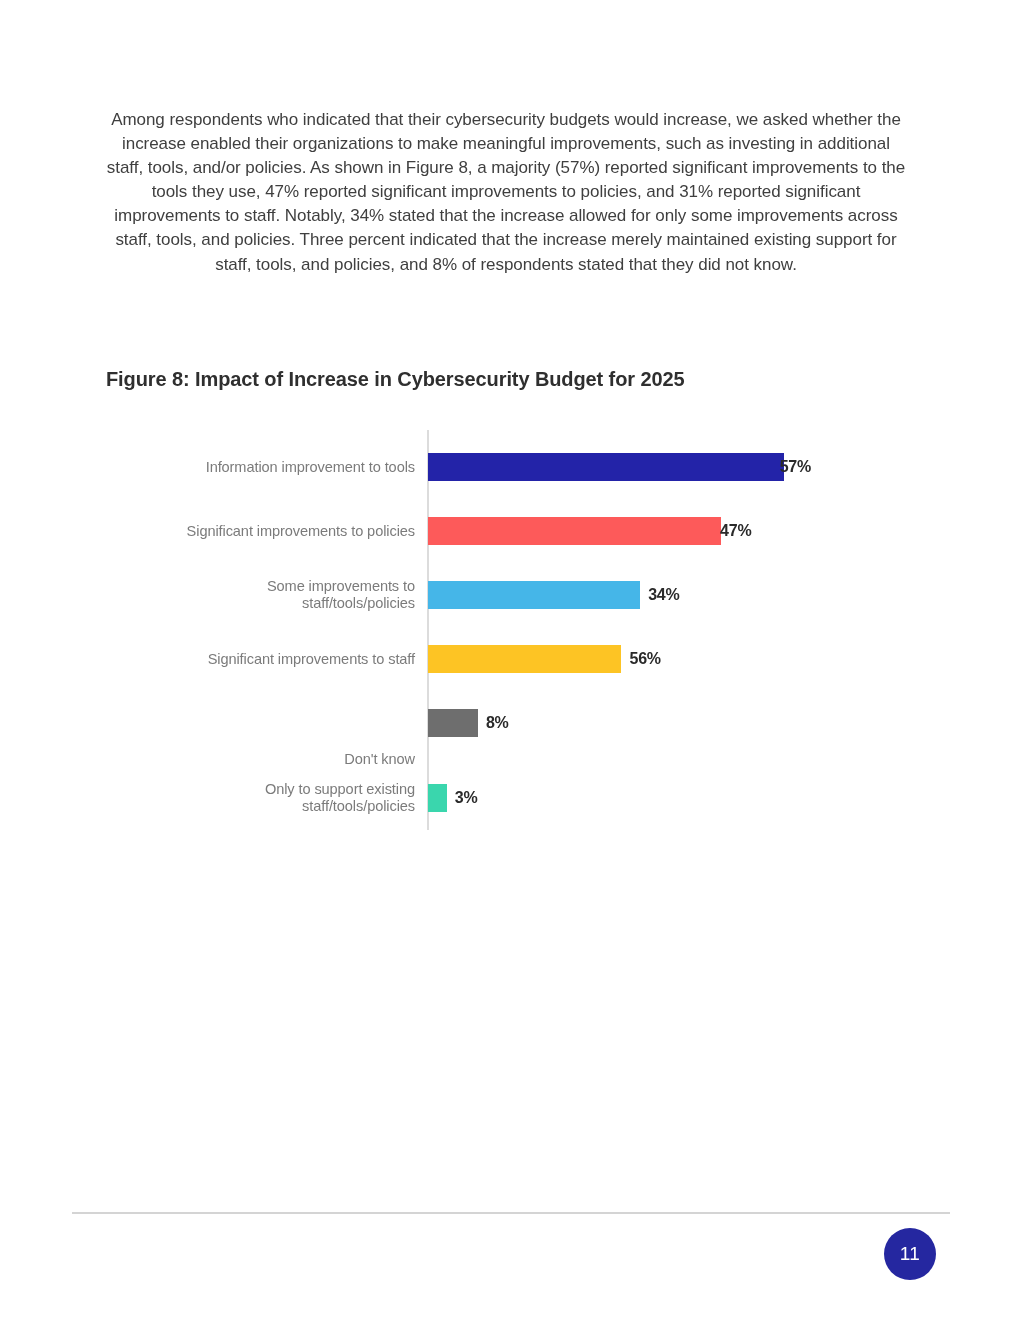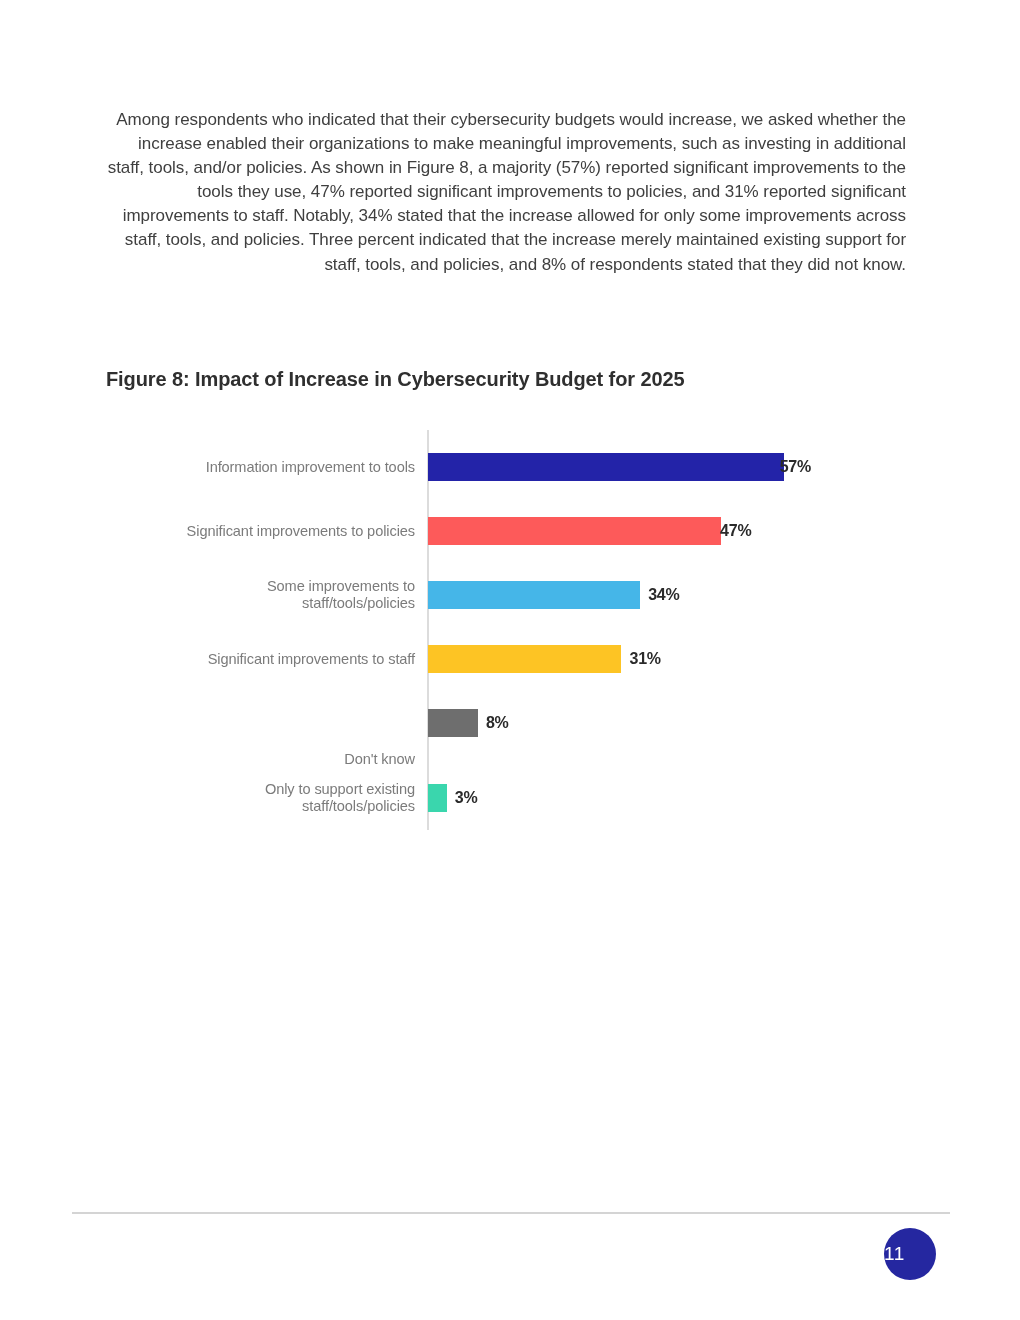--- a/index.html
+++ b/index.html
@@ -36,21 +36,21 @@
     margin: 0 0 7px 0;
     line-height: 1.2;
   }
   .body-copy {
     font-size: 17px;
     line-height: 24.1px;
     color: #3f3f3f;
     font-weight: 400;
     letter-spacing: -0.05px;
     margin: 0;
-    text-align: right;
+    text-align: center;
     white-space: pre-wrap;
   }
 
   .figure-caption {
     position: absolute;
     left: 106px;
     top: 368px;
     font-size: 20px;
     font-weight: bold;
     color: #2f2f2f;
@@ -147,21 +147,21 @@
     left: 884px;
     top: 1228px;
     width: 52px;
     height: 52px;
     border-radius: 50%;
     background: #2527a0;
     color: #ffffff;
     font-size: 19px;
     display: flex;
     align-items: center;
-    justify-content: flex-start;
+    justify-content: center;
     letter-spacing: .5px;
   }
 </style>
 </head>
 <body>
 
 <div class="page">
 
   <div class="content">
     <p class="body-copy">Among respondents who indicated that their cybersecurity budgets would increase, we asked whether the increase enabled their organizations to make meaningful improvements, such as investing in additional staff, tools, and/or policies. As shown in Figure 8, a majority (57%) reported significant improvements to the tools they use, 47% reported significant improvements to policies, and 31% reported significant improvements to staff. Notably, 34% stated that the increase allowed for only some improvements across staff, tools, and policies. Three percent indicated that the increase merely maintained existing support for staff, tools, and policies, and 8% of respondents stated that they did not know.</p>
@@ -192,21 +192,21 @@
 staff/tools/policies</div>
           </div>
           <div class="bar" style="width: 212.16px; background: rgb(69, 182, 232);"></div>
           <div class="bar-value" style="left: 542.16px;">34%</div>
         </div>
         <div class="bar-row" style="top: 220px;">
           <div class="label-holder">
             <div class="cat-label" style="right: 0px; position: absolute; width: 309px;">Significant improvements to staff</div>
           </div>
           <div class="bar" style="width: 193.44px; background: rgb(253, 196, 36);"></div>
-          <div class="bar-value" style="left: 523.44px;">31%</div>
+          <div class="bar-value" style="left: 523.44px;">56%</div>
         </div>
         <div class="bar-row" style="top: 284px;">
           <div class="label-holder">
             <div class="cat-label" style="right: 0px; position: absolute; width: 309px; margin-top: 36px;">Don't know</div>
           </div>
           <div class="bar" style="width: 49.92px; background: rgb(110, 110, 110);"></div>
           <div class="bar-value" style="left: 379.92px;">8%</div>
         </div>
         <div class="bar-row" style="top: 348px; margin-top: 11px;">
           <div class="label-holder">

